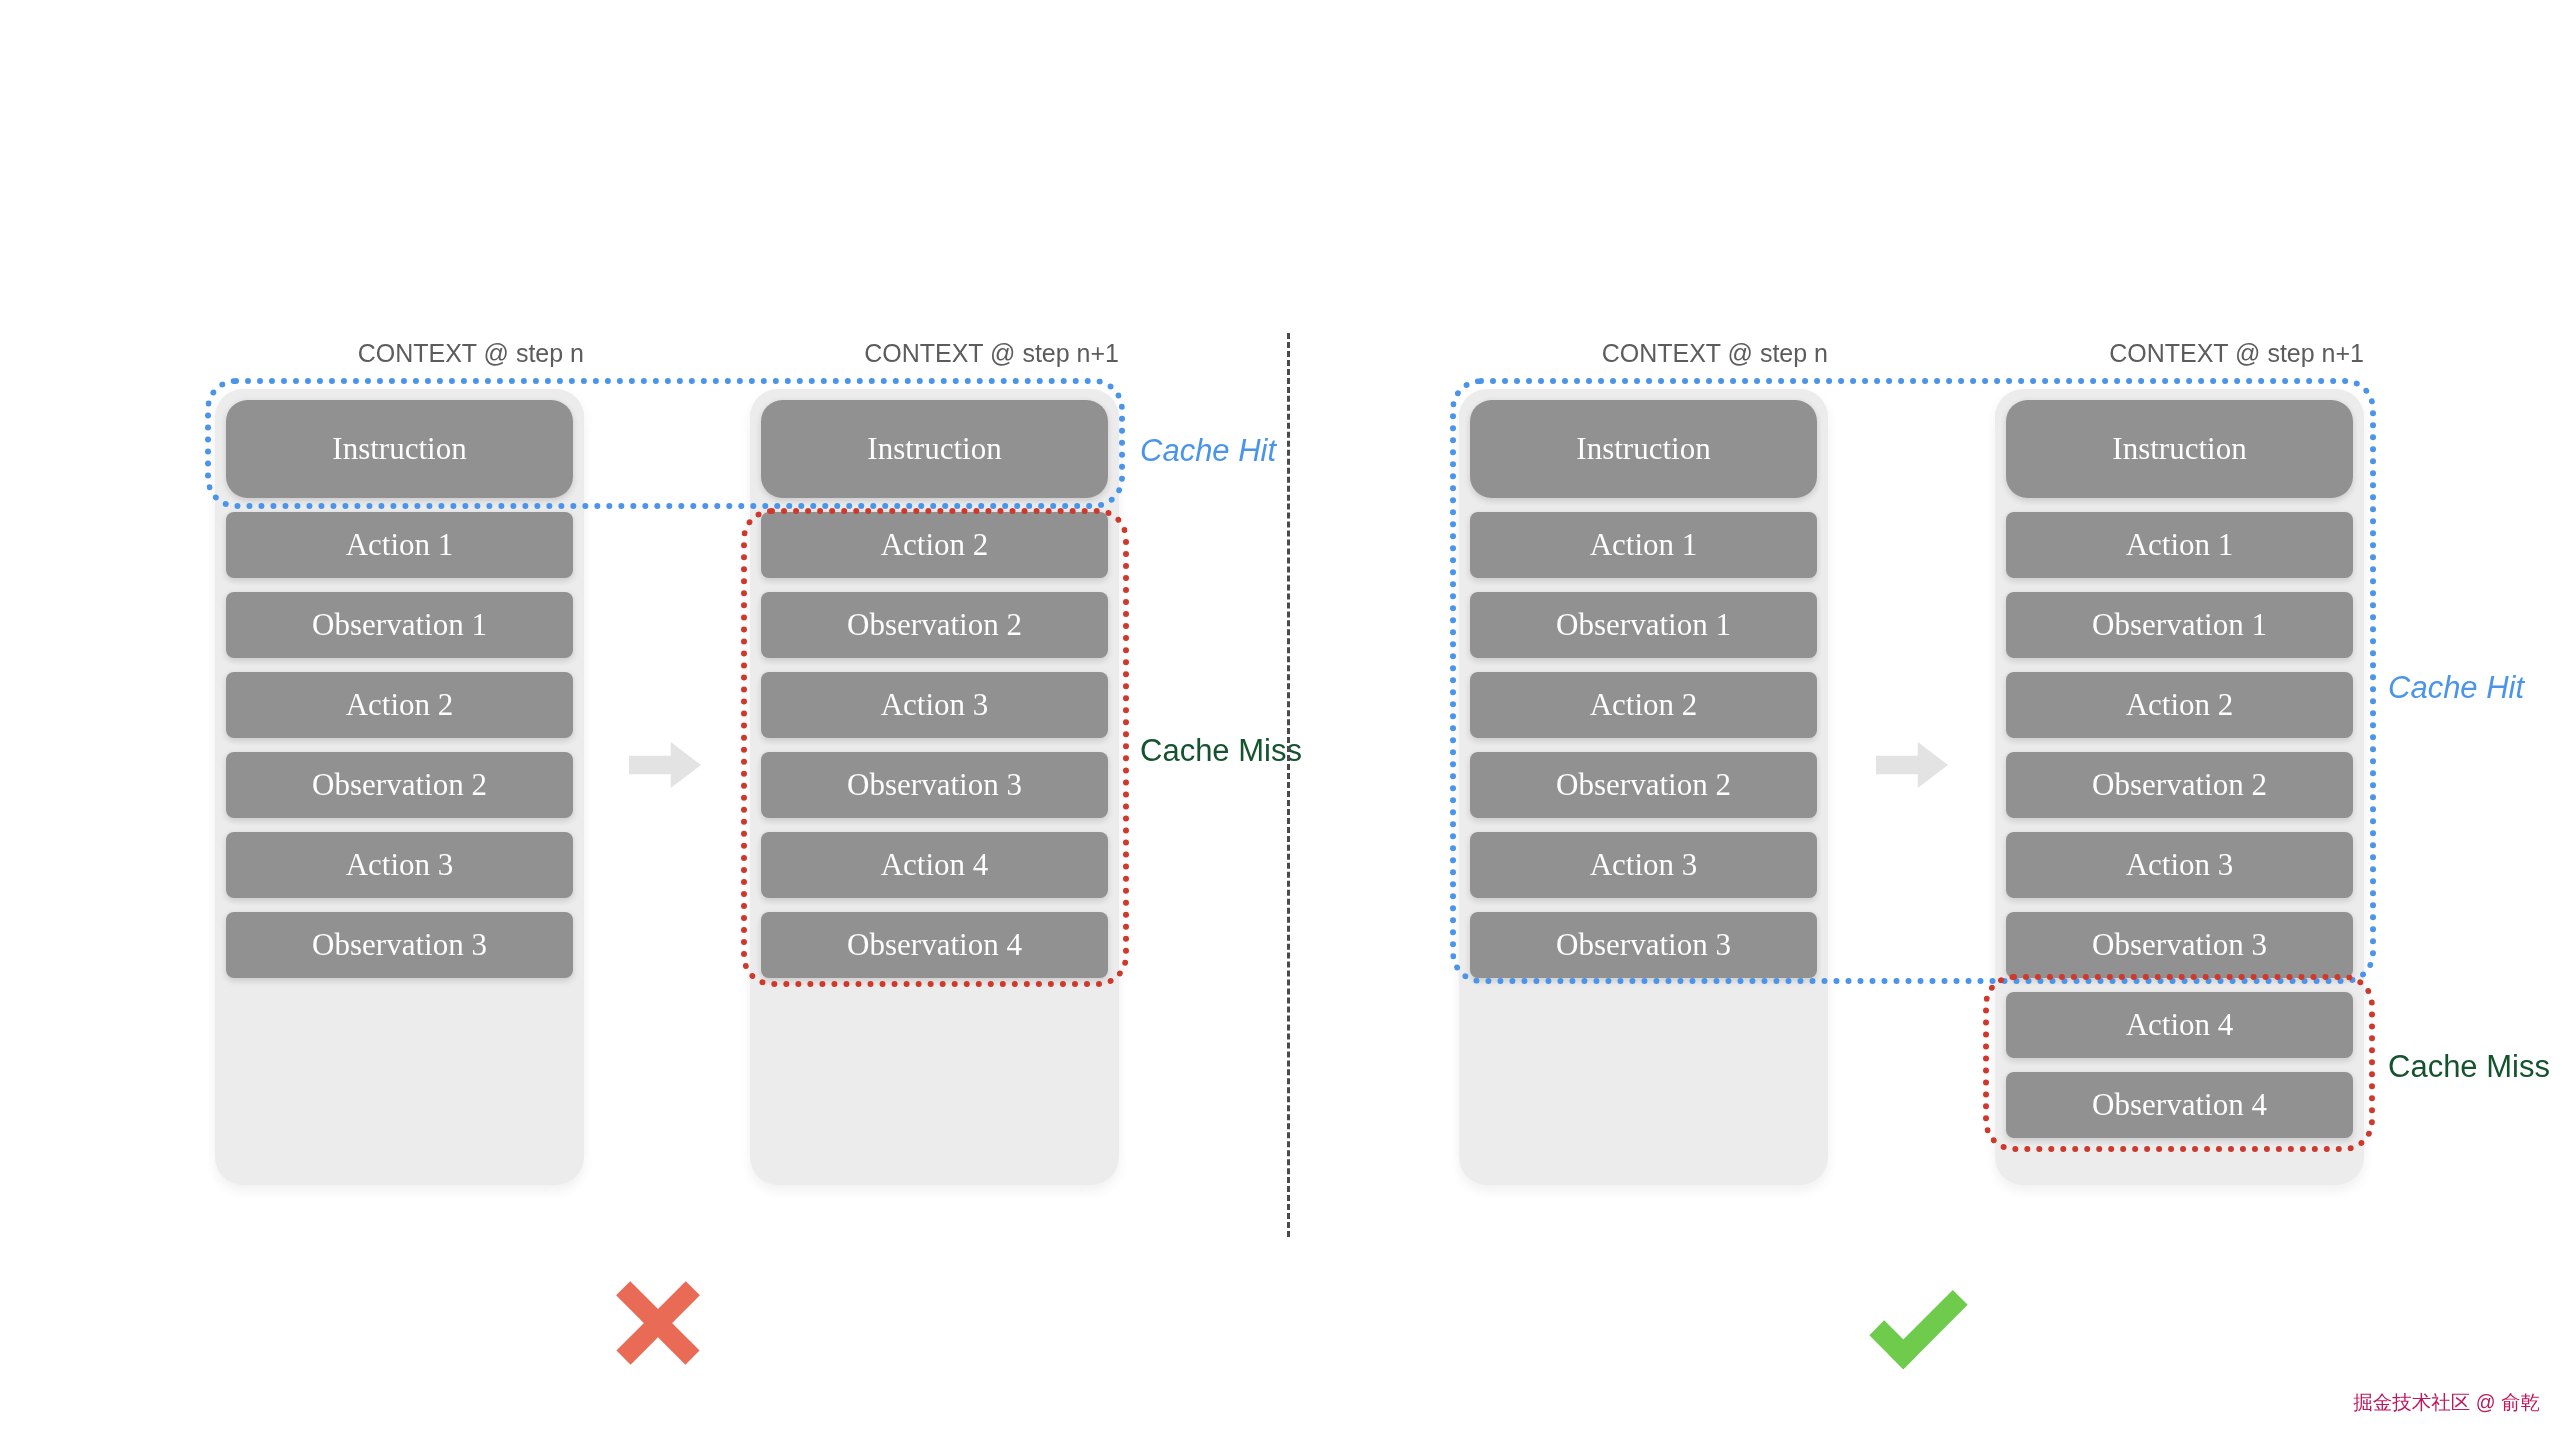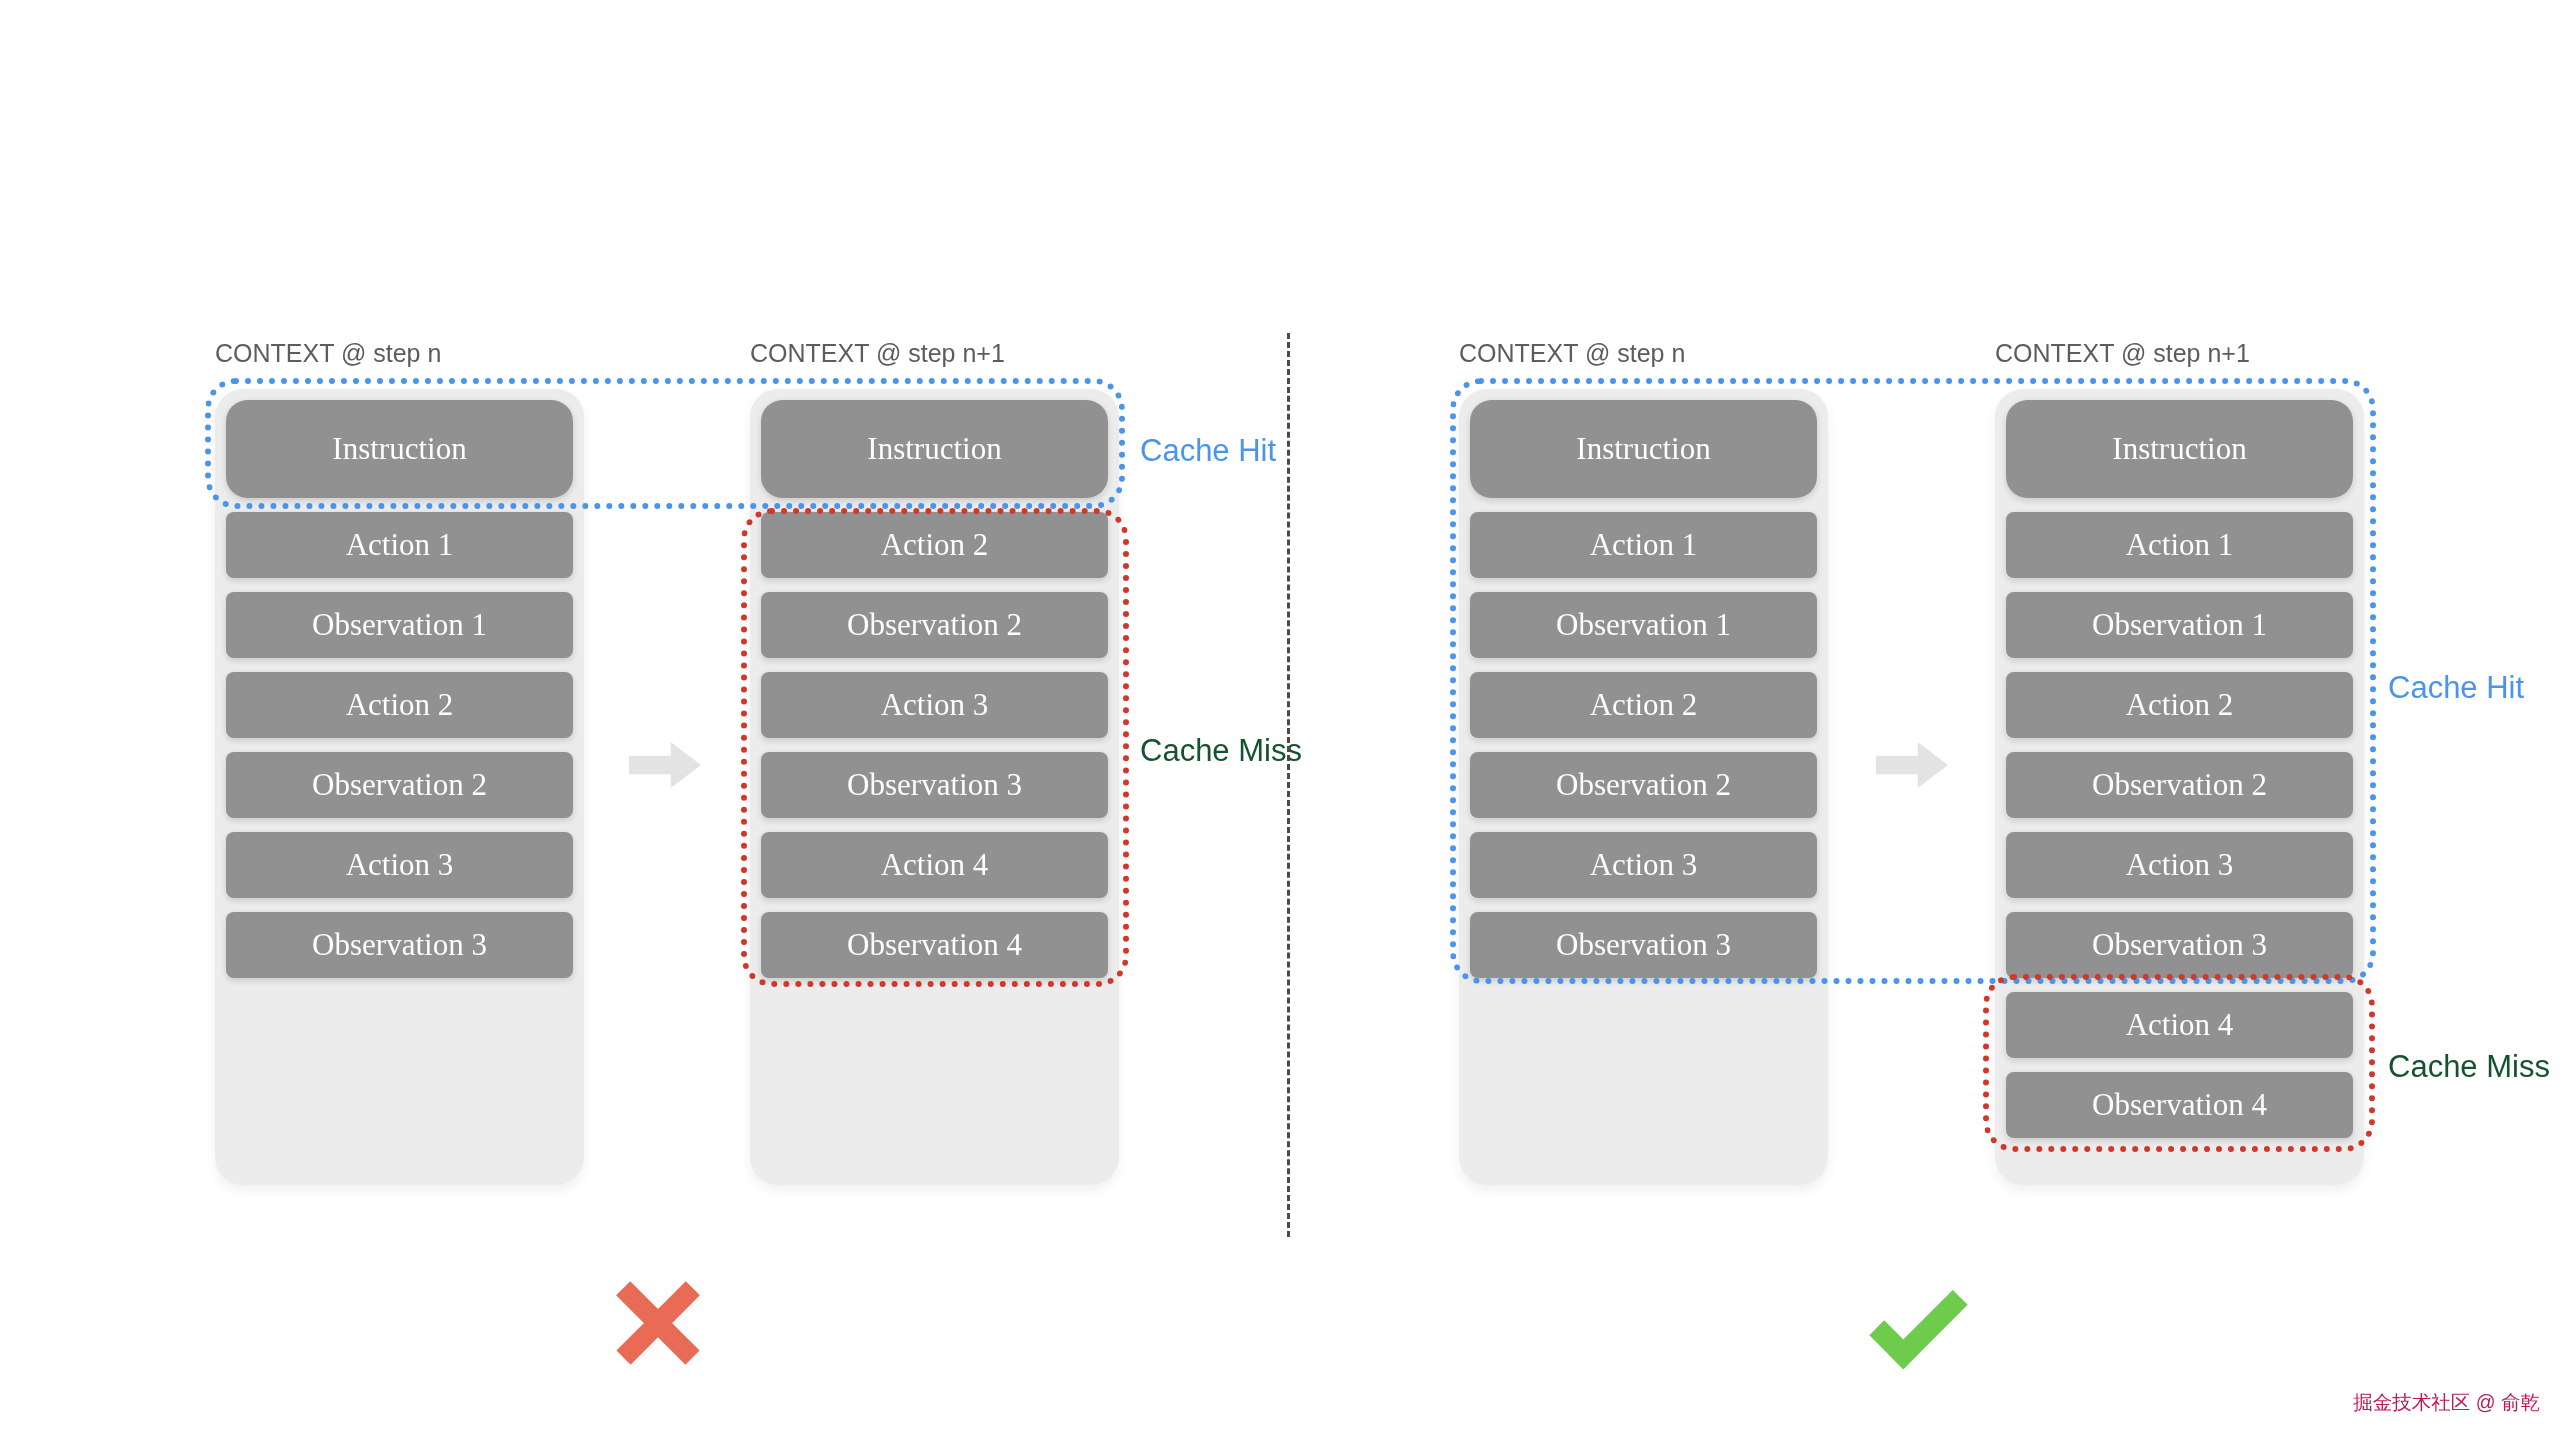--- a/index.html
+++ b/index.html
@@ -4,21 +4,21 @@
 <style>
   html,body{margin:0;padding:0;background:#ffffff;}
   #canvas{position:relative;width:2576px;height:1449px;background:#ffffff;overflow:hidden;
           font-family:"Liberation Sans",sans-serif;}
 
   
   #title{position:absolute;left:133px;top:122px;color:#0d0d0d;
          font:700 59px/1.05 "Liberation Serif","DejaVu Serif",serif;letter-spacing:-0.7px;}
 
   
-  .col-header{position:absolute;top:338px;width:369px;text-align:left;
+  .col-header{position:absolute;top:338px;width:369px;text-align:right;
               font:400 25px/1.2 "Liberation Sans",sans-serif;color:#5c5c5c;white-space:nowrap;}
   #hdr-1{left:215px}#hdr-2{left:750px}#hdr-3{left:1459px}#hdr-4{left:1995px}
 
   
   .col{position:absolute;top:389px;width:369px;height:796px;background:#ececec;border-radius:28px;
        padding:10.7px;box-sizing:border-box;display:flex;flex-direction:column;gap:14px;
        box-shadow:0 5.4px 12px rgba(0,0,0,.06);}
   #col-1{left:215px}#col-2{left:750px}#col-3{left:1459px}#col-4{left:1995px}
 
   .box{flex:0 0 66px;background:#919191;border-radius:8px;color:#fdfdfd;
@@ -31,21 +31,21 @@
   .outline{position:absolute;border-radius:31px;box-sizing:border-box;pointer-events:none;}
   .outline.blue{border:6px dotted #4a94ea;}
   .outline.red{border:6px dotted #cf382a;}
   #hit-outline-left{left:205px;top:378px;width:920px;height:131px;}
   #miss-outline-left{left:741px;top:508px;width:388px;height:479px;}
   #hit-outline-right{left:1450px;top:378px;width:926px;height:606px;}
   #miss-outline-right{left:1983px;top:974px;width:392px;height:178px;}
 
   
   .cache-label{position:absolute;font:400 31px/1 "Liberation Sans",sans-serif;white-space:nowrap;}
-  .cache-label.hit{color:#4a94ea;}
+  .cache-label.hit{color:#4a94ea;font-style:italic;}
   .cache-label.miss{color:#14532d;}
   #hit-label-left{left:1140px;top:435px;}
   #miss-label-left{left:1140px;top:735px;}
   #hit-label-right{left:2388px;top:672px;}
   #miss-label-right{left:2388px;top:1051px;}
 
   
   .arrow{position:absolute;width:72px;height:46px;background:#e3e3e3;
          clip-path:polygon(0 30%,58% 30%,58% 0,100% 50%,58% 100%,58% 70%,0 70%);}
   #arrow-left{left:629px;top:742px;}

